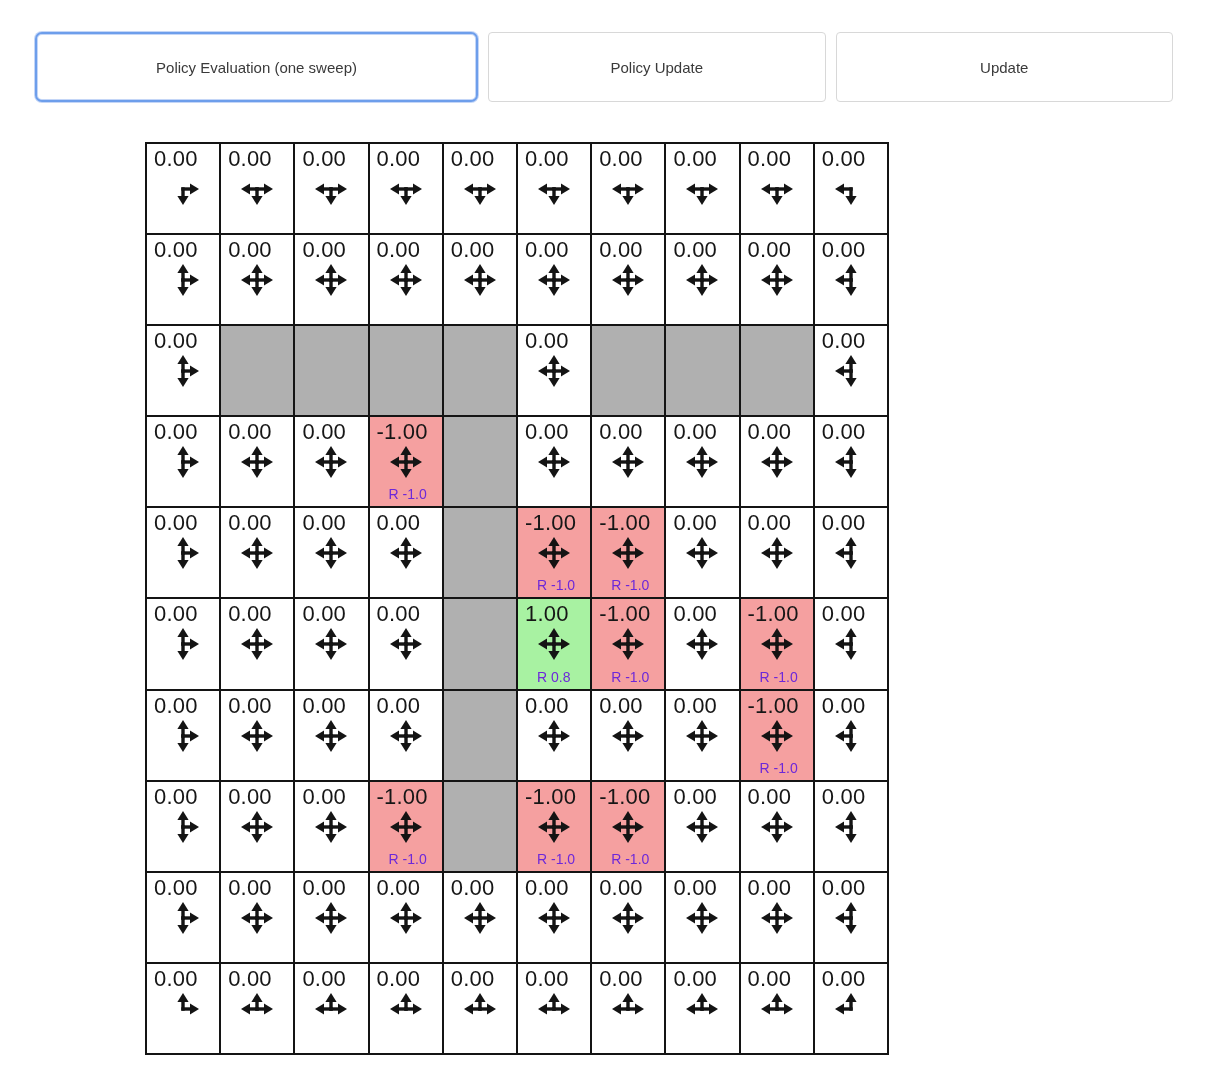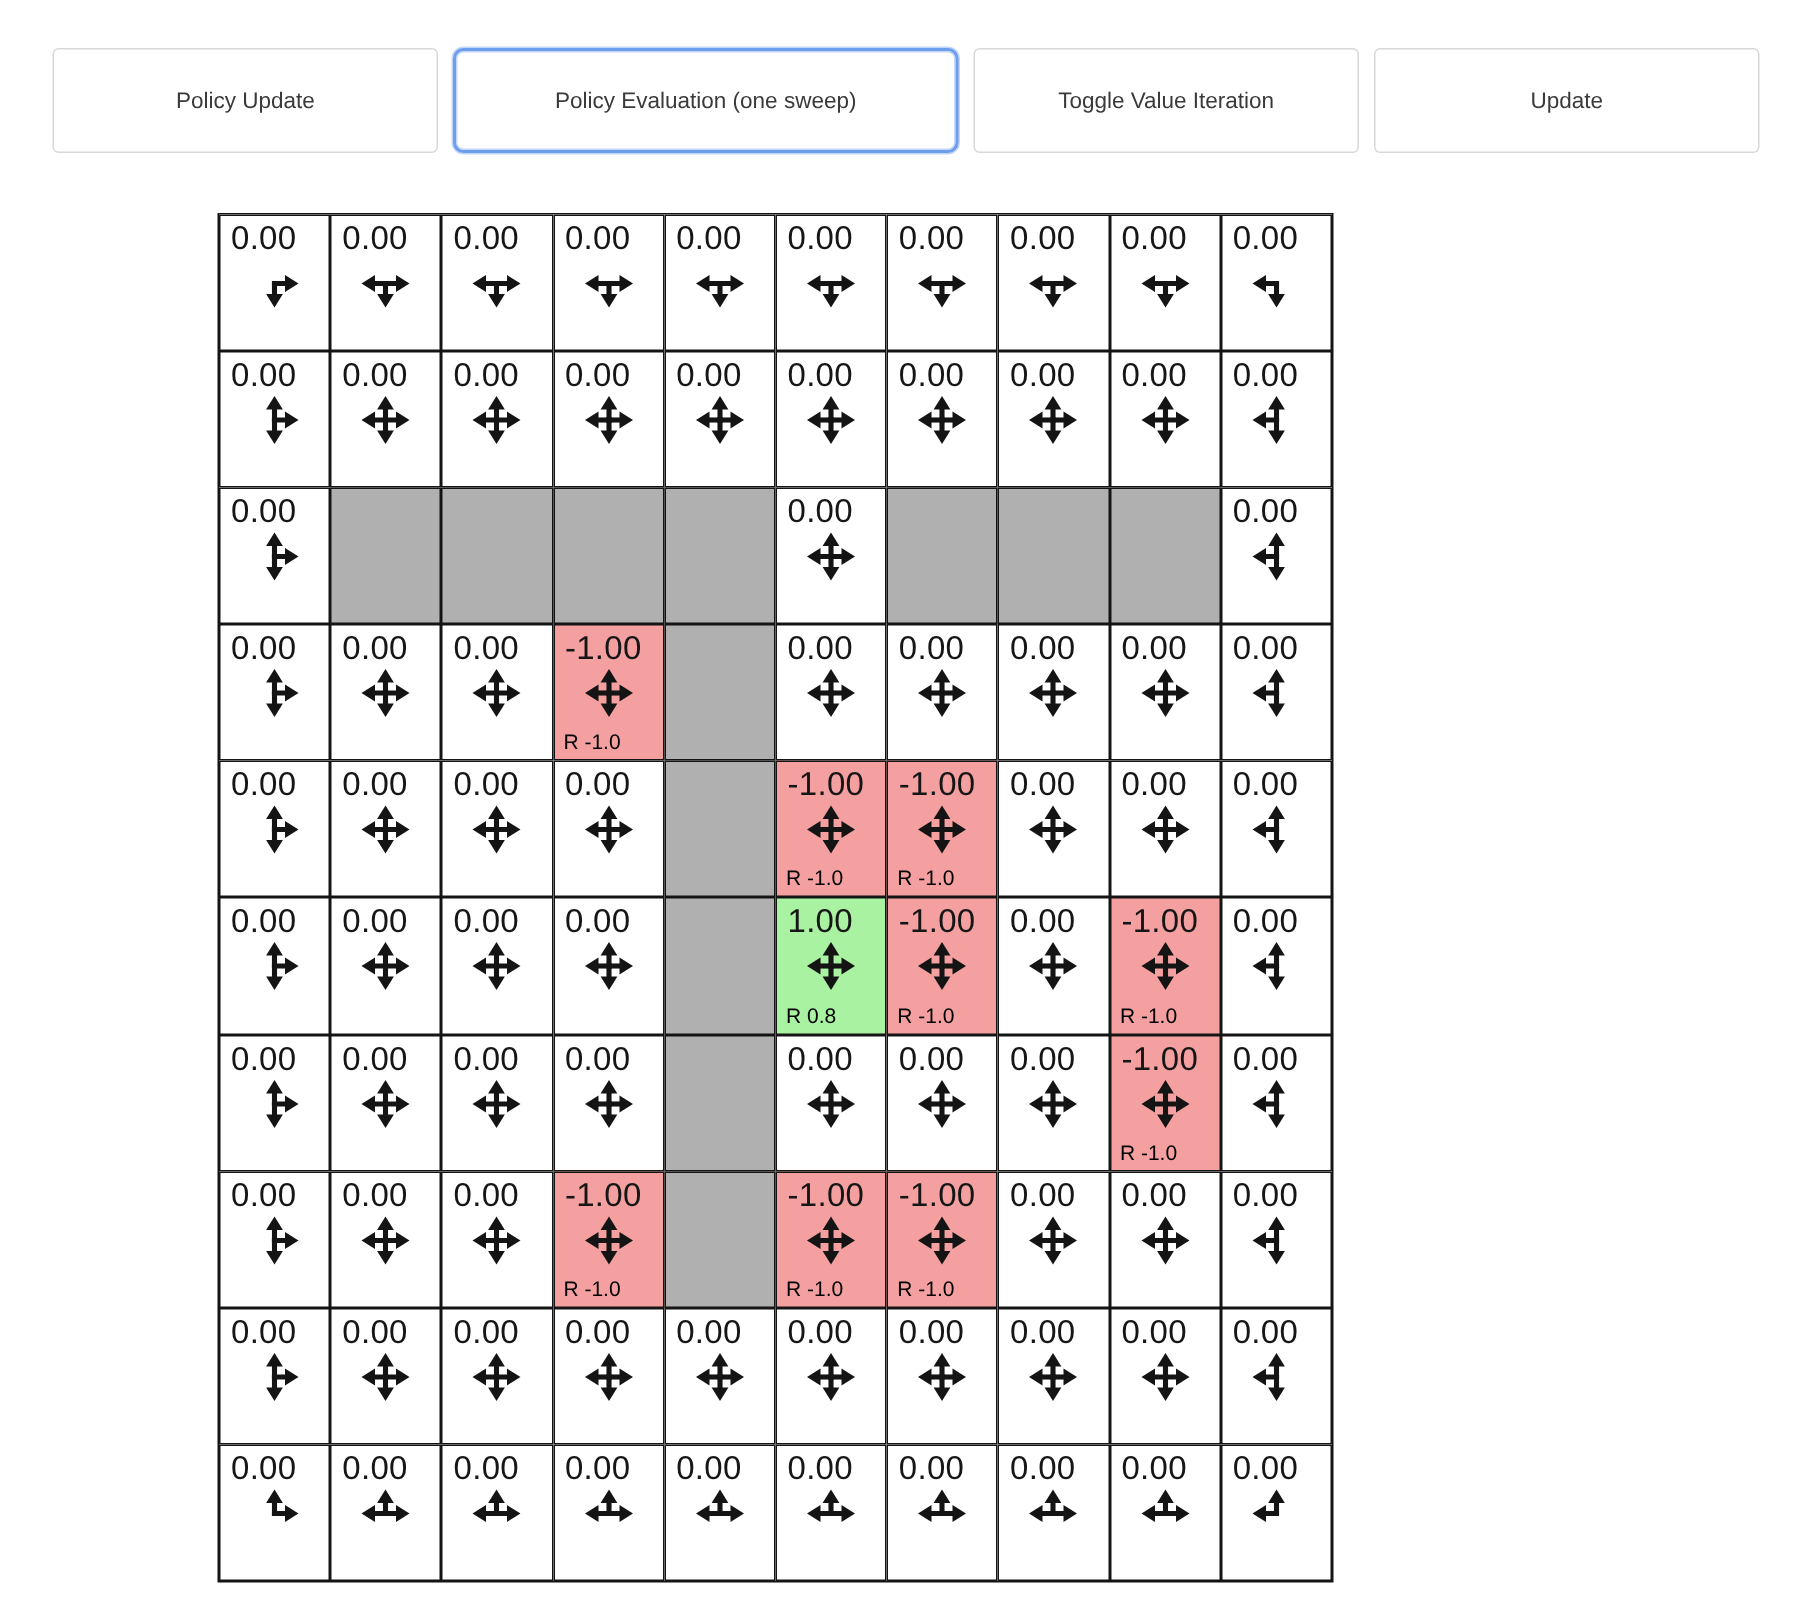--- a/index.html
+++ b/index.html
@@ -12,30 +12,29 @@
   .btn.focused{border:2px solid var(--focus,#6d9eeb);border-radius:7px;
        box-shadow:0 0 0 1px #c4d6f7 inset, 0 0 0 1px #c4d6f7;}
   .gridwrap{width:918px;margin:40px auto 0 auto;}
   .grid{display:grid;grid-template-columns:repeat(10,1fr);grid-template-rows:repeat(10,91.1px);
         width:744px;border:1.5px solid #141414;box-sizing:border-box;}
   .cell{position:relative;border:1.5px solid #141414;background:#fff;box-sizing:border-box;}
   .cell.wall{background:var(--wall,#b0b0b0);}
   .cell.negative{background:var(--neg,#f5a0a0);}
   .cell.positive{background:var(--pos,#a8f2a2);}
   .val{position:absolute;top:2px;left:7px;font-size:22px;color:#161616;letter-spacing:0.2px;}
-  .rew{position:absolute;bottom:4px;left:6px;font-size:14px;color:#000000;}
+  .rew{position:absolute;bottom:4px;left:19px;font-size:14px;color:#6d28d9;}
   .arrows{position:absolute;left:50%;top:27px;transform:translateX(-50%);}
 </style>
 </head>
 <body>
 
 <div class="toolbar">
+  <button class="btn wide focused">Policy Evaluation (one sweep)</button>
   <button class="btn">Policy Update</button>
-  <button class="btn wide focused">Policy Evaluation (one sweep)</button>
-  <button class="btn">Toggle Value Iteration</button>
   <button class="btn">Update</button>
 </div>
 
 <div class="gridwrap">
   <div class="grid">
       <div class="cell normal">
         <span class="val">0.00</span>
         <svg width="36" height="36" viewBox="0 0 36 36" class="arrows">
           <line x1="18" y1="18" x2="18" y2="27.5" stroke="#141414" stroke-width="3.4" stroke-linecap="square"></line>
           <polygon points="12.4,25 18,34 23.6,25" fill="#141414"></polygon>

